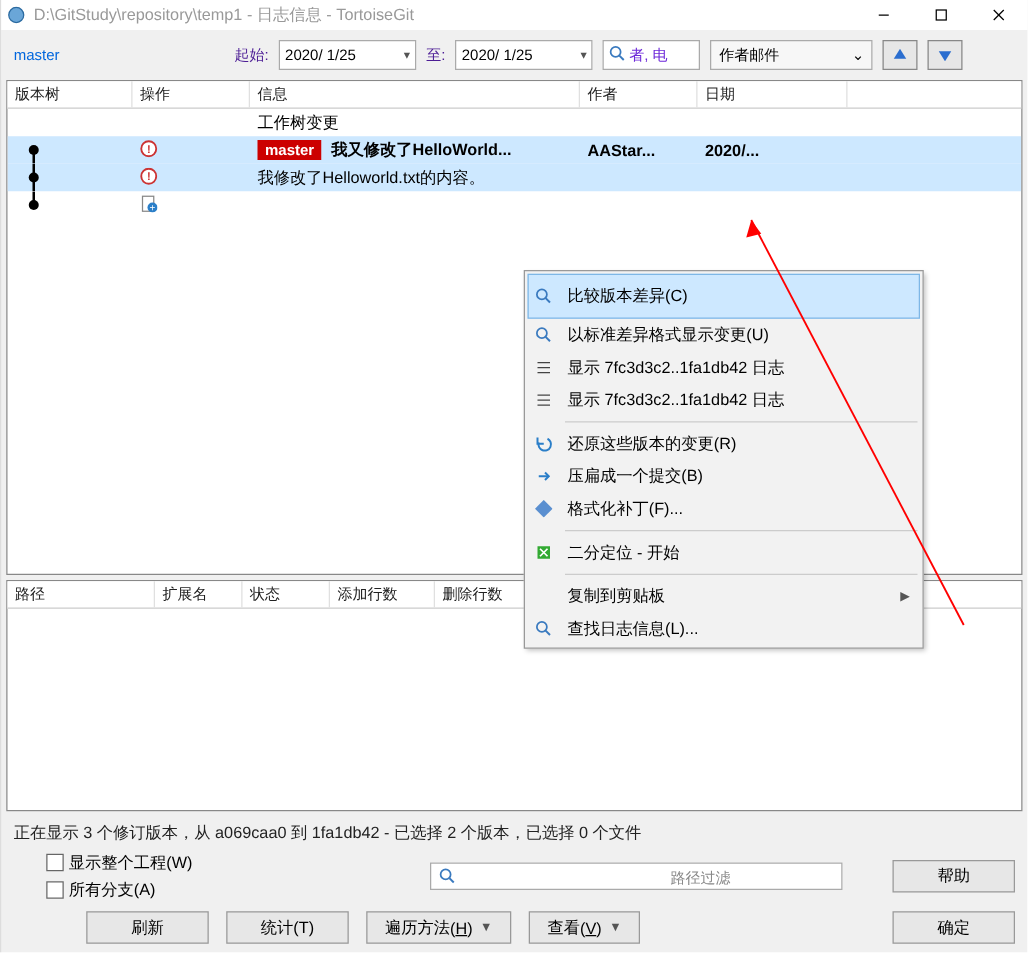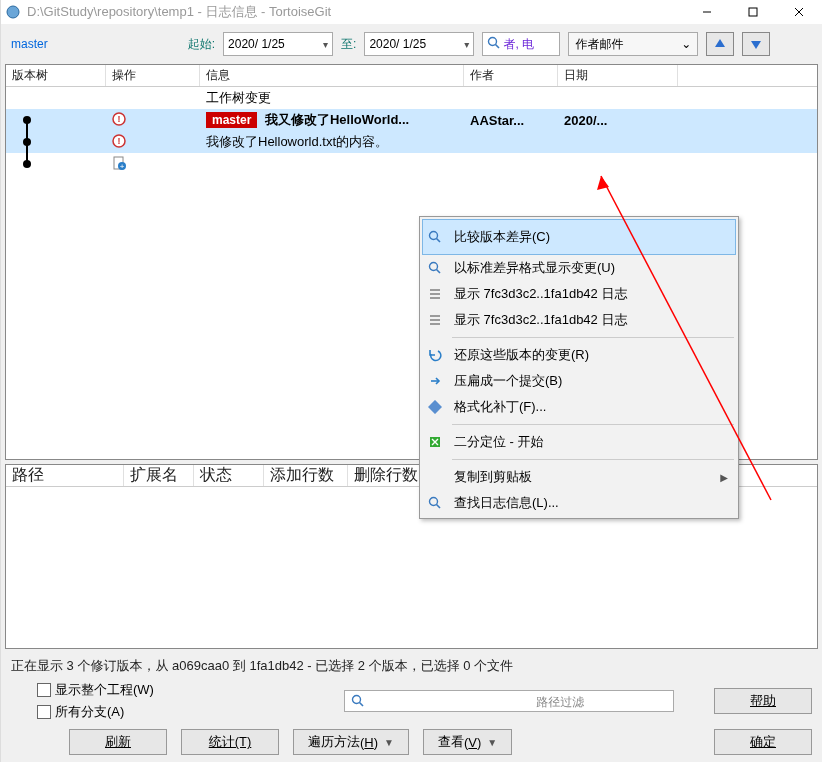--- a/index.html
+++ b/index.html
@@ -9,21 +9,21 @@
   .titlebar { height: 24px; display: flex; align-items: center; padding: 0 0 0 4px; background: #fff; color: #888; }
   .titlebar .app-icon { width: 16px; height: 16px; margin-right: 6px; display: inline-flex; align-items: center; justify-content: center; }
   .titlebar .title-text { flex: 1; font-size: 13px; color: #999; white-space: nowrap; overflow: hidden; }
   .titlebar .winbtns { display: flex; }
   .titlebar .winbtn { width: 46px; height: 24px; display: flex; align-items: center; justify-content: center; color: #333; }
 
   
   .filterbar { height: 40px; display: flex; align-items: center; padding: 4px 6px; gap: 8px; background: #f0f0f0; }
   .branch-label { color: #0066dd; padding: 2px 4px; }
   .filterbar .spacer-branch { flex: 0 0 120px; }
-  .lbl { color: #0f766e; }
+  .lbl { color: #4c1d95; }
   .date-input { width: 110px; height: 24px; border: 1px solid #aaa; background: #fff; padding: 0 4px; display: flex; align-items: center; justify-content: space-between; }
   .date-input .dd { color: #555; font-size: 10px; }
   .search-box { width: 78px; height: 24px; border: 1px solid #aaa; background: #fff; display: flex; align-items: center; padding: 0 4px; gap: 2px; }
   .search-box .mag { color: #3a7abf; }
   .author-select { width: 130px; height: 24px; border: 1px solid #aaa; background: #f7f7f7; display: flex; align-items: center; justify-content: space-between; padding: 0 6px; }
   .arrow-btn { width: 28px; height: 24px; border: 1px solid #888; background: #e7e7e7; display: flex; align-items: center; justify-content: center; }
 
   
   .log-area { border: 1px solid #888; background: #fff; height: 396px; margin: 0 4px 4px 4px; position: relative; display: flex; flex-direction: column; }
   .col-headers { display: flex; height: 22px; border-bottom: 1px solid #ccc; background: #fff; }
@@ -48,41 +48,41 @@
   .context-menu .cm-icon { width: 18px; height: 18px; display: flex; align-items: center; justify-content: center; flex-shrink: 0; }
   .context-menu .cm-sep { height: 1px; background: #ccc; margin: 4px 2px 4px 30px; }
   .context-menu .cm-label { flex: 1; font-size: 13px; white-space: nowrap; }
   .context-menu .cm-arrow { color: #555; font-size: 10px; }
 
   
   .anno-arrow { position: absolute; left: 0; top: 0; pointer-events: none; z-index: 60; }
 
   
   .files-area { border: 1px solid #888; background: #fff; height: 185px; margin: 2px 4px 2px 4px; display: flex; flex-direction: column; }
-  .files-area .col-headers .ch { font-size: 16px; }
+  .files-area .col-headers .ch { font-size: 12px; }
   .w-path  { width: 118px; }
   .w-ext   { width: 70px; }
   .w-stat  { width: 70px; }
   .w-add   { width: 84px; }
   .w-del   { width: 84px; }
 
   
   .status-line { padding: 6px 10px 4px 10px; font-size: 13px; color: #222; }
   .opts-row { display: flex; align-items: center; gap: 20px; padding: 2px 10px; }
   .checkbox { display: flex; align-items: center; gap: 4px; font-size: 13px; padding-left: 26px; }
   .checkbox .box { width: 14px; height: 14px; border: 1px solid #666; background: #fff; }
   .path-filter { flex: 0 0 330px; height: 22px; border: 1px solid #aaa; background: #fff; display: flex; align-items: flex-end; padding: 0 6px; gap: 6px; margin-left: auto; color: #888; justify-content: center; }
   .path-filter .mag { color: #3a7abf; margin-right: auto; }
   .btn { height: 26px; border: 1px solid #999; background: #e7e7e7; display: inline-flex; align-items: center; justify-content: center; padding: 0 14px; font-size: 13px; }
   .btn .dd { margin-left: 6px; color: #555; font-size: 10px; }
   .btn .u { text-decoration: underline; }
   .btn-row { display: flex; align-items: center; gap: 14px; padding: 6px 10px 8px 10px; }
   .btn-row .spacer { flex: 0 0 44px; }
   .btn-row .grow { flex: 1; }
-  .btn.wide { min-width: 98px; text-decoration: underline; }
+  .btn.wide { min-width: 98px; }
 </style>
 </head>
 <body>
 
 <div class="window">
 
   <div class="titlebar">
     <span class="app-icon">
       <svg width="14" height="14" viewBox="0 0 14 14">
           <circle cx="7" cy="7" r="6" fill="#6aa6d8" stroke="#2b6aa0"></circle>

